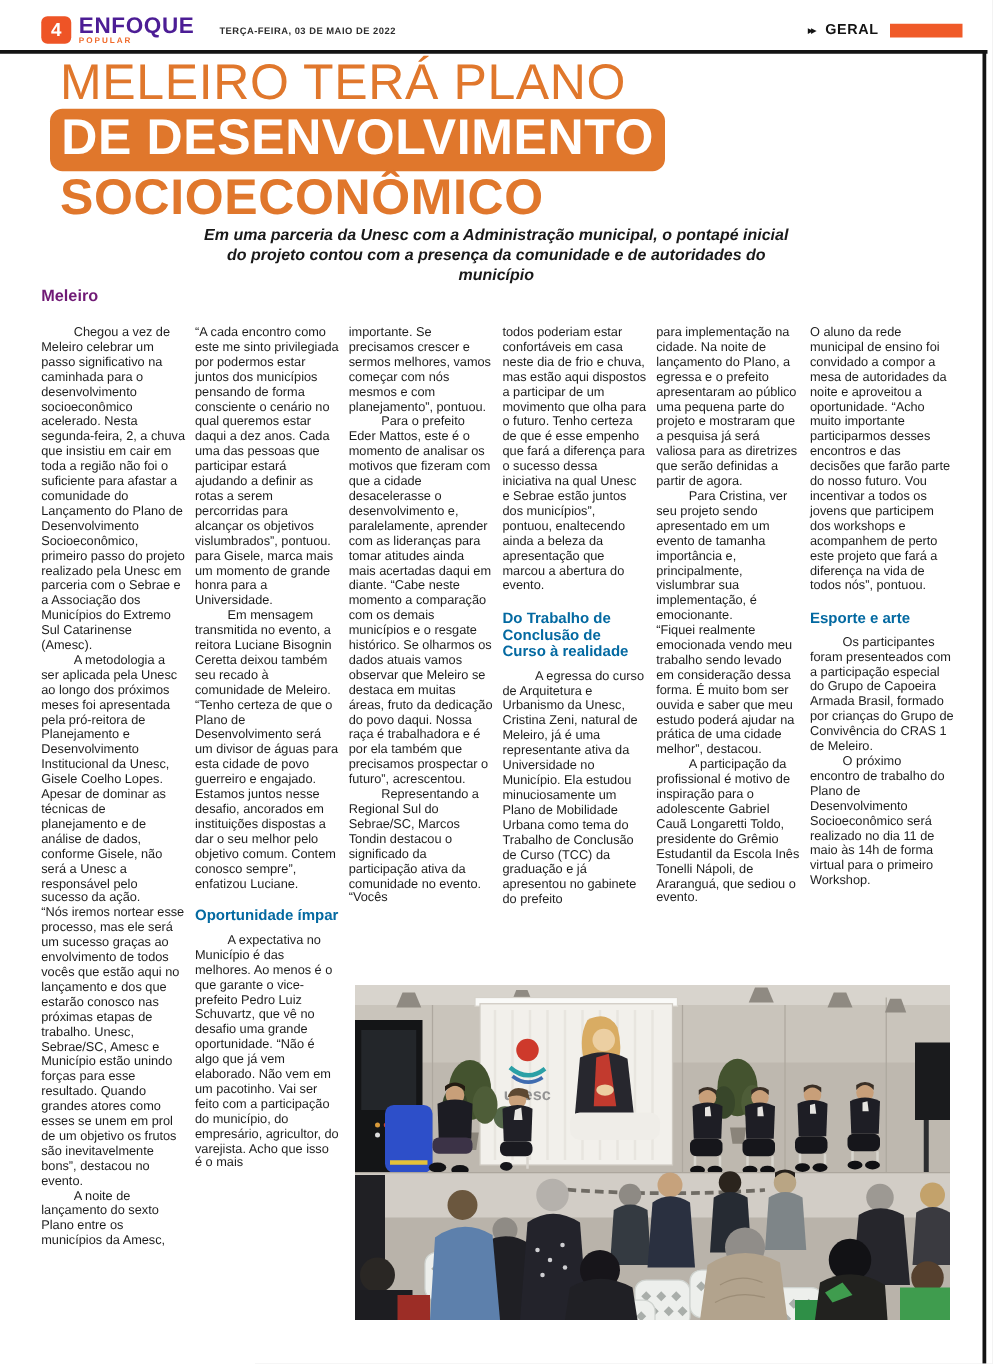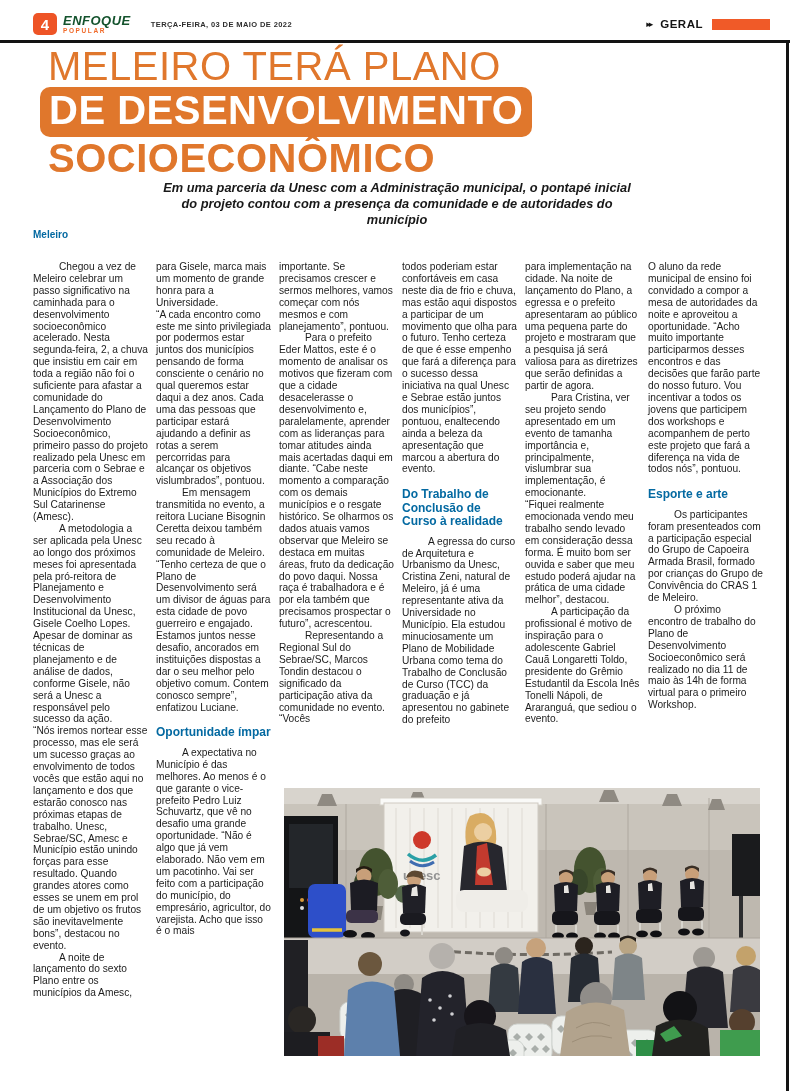--- a/index.html
+++ b/index.html
@@ -6,39 +6,39 @@
   .page{
     position:relative;width:794px;height:1091px;background:#ffffff;
     font-family:"Liberation Sans",sans-serif;overflow:hidden;margin:0 auto;
     color:#1f1f1f;
   }
   
   .masthead{position:absolute;top:10px;left:33px;right:24px;height:28px;display:flex;align-items:center;}
   .page-badge{width:24px;height:22px;background:#ee5426;border-radius:5px;color:#fff;
     font-weight:bold;font-size:15px;display:flex;align-items:center;justify-content:center;}
   .brand{margin-left:6px;line-height:1;display:flex;flex-direction:column;}
-  .brand-top{color:#14532d;font-weight:bold;font-size:13px;letter-spacing:.5px;font-style:italic;}
+  .brand-top{color:#4c1d95;font-weight:bold;font-size:18px;letter-spacing:.5px;}
   .brand-bottom{color:#f06a2a;font-weight:bold;font-size:6.5px;letter-spacing:1.6px;margin-top:1px;}
   .issue-date{margin-left:20px;font-size:7.5px;font-weight:bold;color:#2e2e2e;letter-spacing:.4px;}
   .section-flag{margin-left:auto;display:flex;align-items:center;gap:9px;}
   .section-marker{font-size:9px;color:#131313;letter-spacing:-2px;}
   .section-label{font-weight:bold;font-size:11.5px;color:#131313;letter-spacing:.5px;}
   .section-bar{width:58px;height:11px;background:#f05a28;}
   .header-rule{position:absolute;top:40px;left:0;width:790px;height:3px;background:#131313;}
   .right-rule{position:absolute;top:40px;left:786px;width:3px;height:1051px;background:#131313;}
   
   .headline-l1{position:absolute;left:48px;top:44px;font-size:40px;font-weight:normal;color:#e0772c;letter-spacing:.5px;white-space:nowrap;}
   .headline-l2{position:absolute;left:40px;top:87px;background:#e0772c;color:#ffffff;font-size:40px;font-weight:bold;
     letter-spacing:.5px;padding:1px 9px 4px 9px;white-space:nowrap;border-radius:10px;}
   .headline-l3{position:absolute;left:48px;top:136px;font-size:40px;font-weight:bold;color:#e0772c;letter-spacing:.5px;white-space:nowrap;}
   
   .subhead{position:absolute;left:162px;top:180px;width:470px;text-align:center;
     font-style:italic;font-weight:bold;font-size:12.8px;line-height:16px;color:#191919;}
   
-  .kicker{position:absolute;left:33px;top:229px;font-size:10px;font-weight:bold;color:#0369a1;}
+  .kicker{position:absolute;left:33px;top:229px;font-size:13px;font-weight:bold;color:#701a75;}
   .col{position:absolute;top:261px;width:115px;font-size:10.2px;line-height:11.9px;color:#1c1c1c;}
   .col p{margin:0;}
   .col p.indent{text-indent:26px;}
   .col h3{font-size:12px;line-height:1.12;margin:13px 0 7px 0;color:#0369a1;}
   
   .photo{position:absolute;left:284px;top:788px;width:476px;height:268px;overflow:hidden;background:#b9b3aa;}
   .photo svg{display:block;}
 </style>
 </head>
 <body>
@@ -69,22 +69,22 @@
 
   <div class="kicker">Meleiro</div>
   <div id="columns">
       <div class="col" style="left: 33px;">
         <p class="indent">Chegou a vez de Meleiro celebrar um passo significativo na caminhada para o desenvolvimento socioeconômico acelerado. Nesta segunda-feira, 2, a chuva que insistiu em cair em toda a região não foi o suficiente para afastar a comunidade do Lançamento do Plano de Desenvolvimento Socioeconômico, primeiro passo do projeto realizado pela Unesc em parceria com o Sebrae e a Associação dos Municípios do Extremo Sul Catarinense (Amesc).</p>
         <p class="indent">A metodologia a ser aplicada pela Unesc ao longo dos próximos meses foi apresentada pela pró-reitora de Planejamento e Desenvolvimento Institucional da Unesc, Gisele Coelho Lopes. Apesar de dominar as técnicas de planejamento e de análise de dados, conforme Gisele, não será a Unesc a responsável pelo sucesso da ação.</p>
         <p>“Nós iremos nortear esse processo, mas ele será um sucesso graças ao envolvimento de todos vocês que estão aqui no lançamento e dos que estarão conosco nas próximas etapas de trabalho. Unesc, Sebrae/SC, Amesc e Município estão unindo forças para esse resultado. Quando grandes atores como esses se unem em prol de um objetivo os frutos são inevitavelmente bons”, destacou no evento.</p>
         <p class="indent">A noite de lançamento do sexto Plano entre os municípios da Amesc,</p>
       </div>
       <div class="col" style="left: 156px;">
+        <p>“A cada encontro como este me sinto privilegiada por podermos estar juntos dos municípios pensando de forma consciente o cenário no qual queremos estar daqui a dez anos. Cada uma das pessoas que participar estará ajudando a definir as rotas a serem percorridas para alcançar os objetivos vislumbrados”, pontuou.</p>
         <p>para Gisele, marca mais um momento de grande honra para a Universidade.</p>
-        <p>“A cada encontro como este me sinto privilegiada por podermos estar juntos dos municípios pensando de forma consciente o cenário no qual queremos estar daqui a dez anos. Cada uma das pessoas que participar estará ajudando a definir as rotas a serem percorridas para alcançar os objetivos vislumbrados”, pontuou.</p>
         <p class="indent">Em mensagem transmitida no evento, a reitora Luciane Bisognin Ceretta deixou também seu recado à comunidade de Meleiro.</p>
         <p>“Tenho certeza de que o Plano de Desenvolvimento será um divisor de águas para esta cidade de povo guerreiro e engajado. Estamos juntos nesse desafio, ancorados em instituições dispostas a dar o seu melhor pelo objetivo comum. Contem conosco sempre”, enfatizou Luciane.</p>
         <h3>Oportunidade ímpar</h3>
         <p class="indent">A expectativa no Município é das melhores. Ao menos é o que garante o vice-prefeito Pedro Luiz Schuvartz, que vê no desafio uma grande oportunidade. “Não é algo que já vem elaborado. Não vem em um pacotinho. Vai ser feito com a participação do município, do empresário, agricultor, do varejista. Acho que isso é o mais</p>
       </div>
       <div class="col" style="left: 279px;">
         <p>importante. Se precisamos crescer e sermos melhores, vamos começar com nós mesmos e com planejamento”, pontuou.</p>
         <p class="indent">Para o prefeito Eder Mattos, este é o momento de analisar os motivos que fizeram com que a cidade desacelerasse o desenvolvimento e, paralelamente, aprender com as lideranças para tomar atitudes ainda mais acertadas daqui em diante. “Cabe neste momento a comparação com os demais municípios e o resgate histórico. Se olharmos os dados atuais vamos observar que Meleiro se destaca em muitas áreas, fruto da dedicação do povo daqui. Nossa raça é trabalhadora e é por ela também que precisamos prospectar o futuro”, acrescentou.</p>
         <p class="indent">Representando a Regional Sul do Sebrae/SC, Marcos Tondin destacou o significado da participação ativa da comunidade no evento. “Vocês</p>
       </div>

